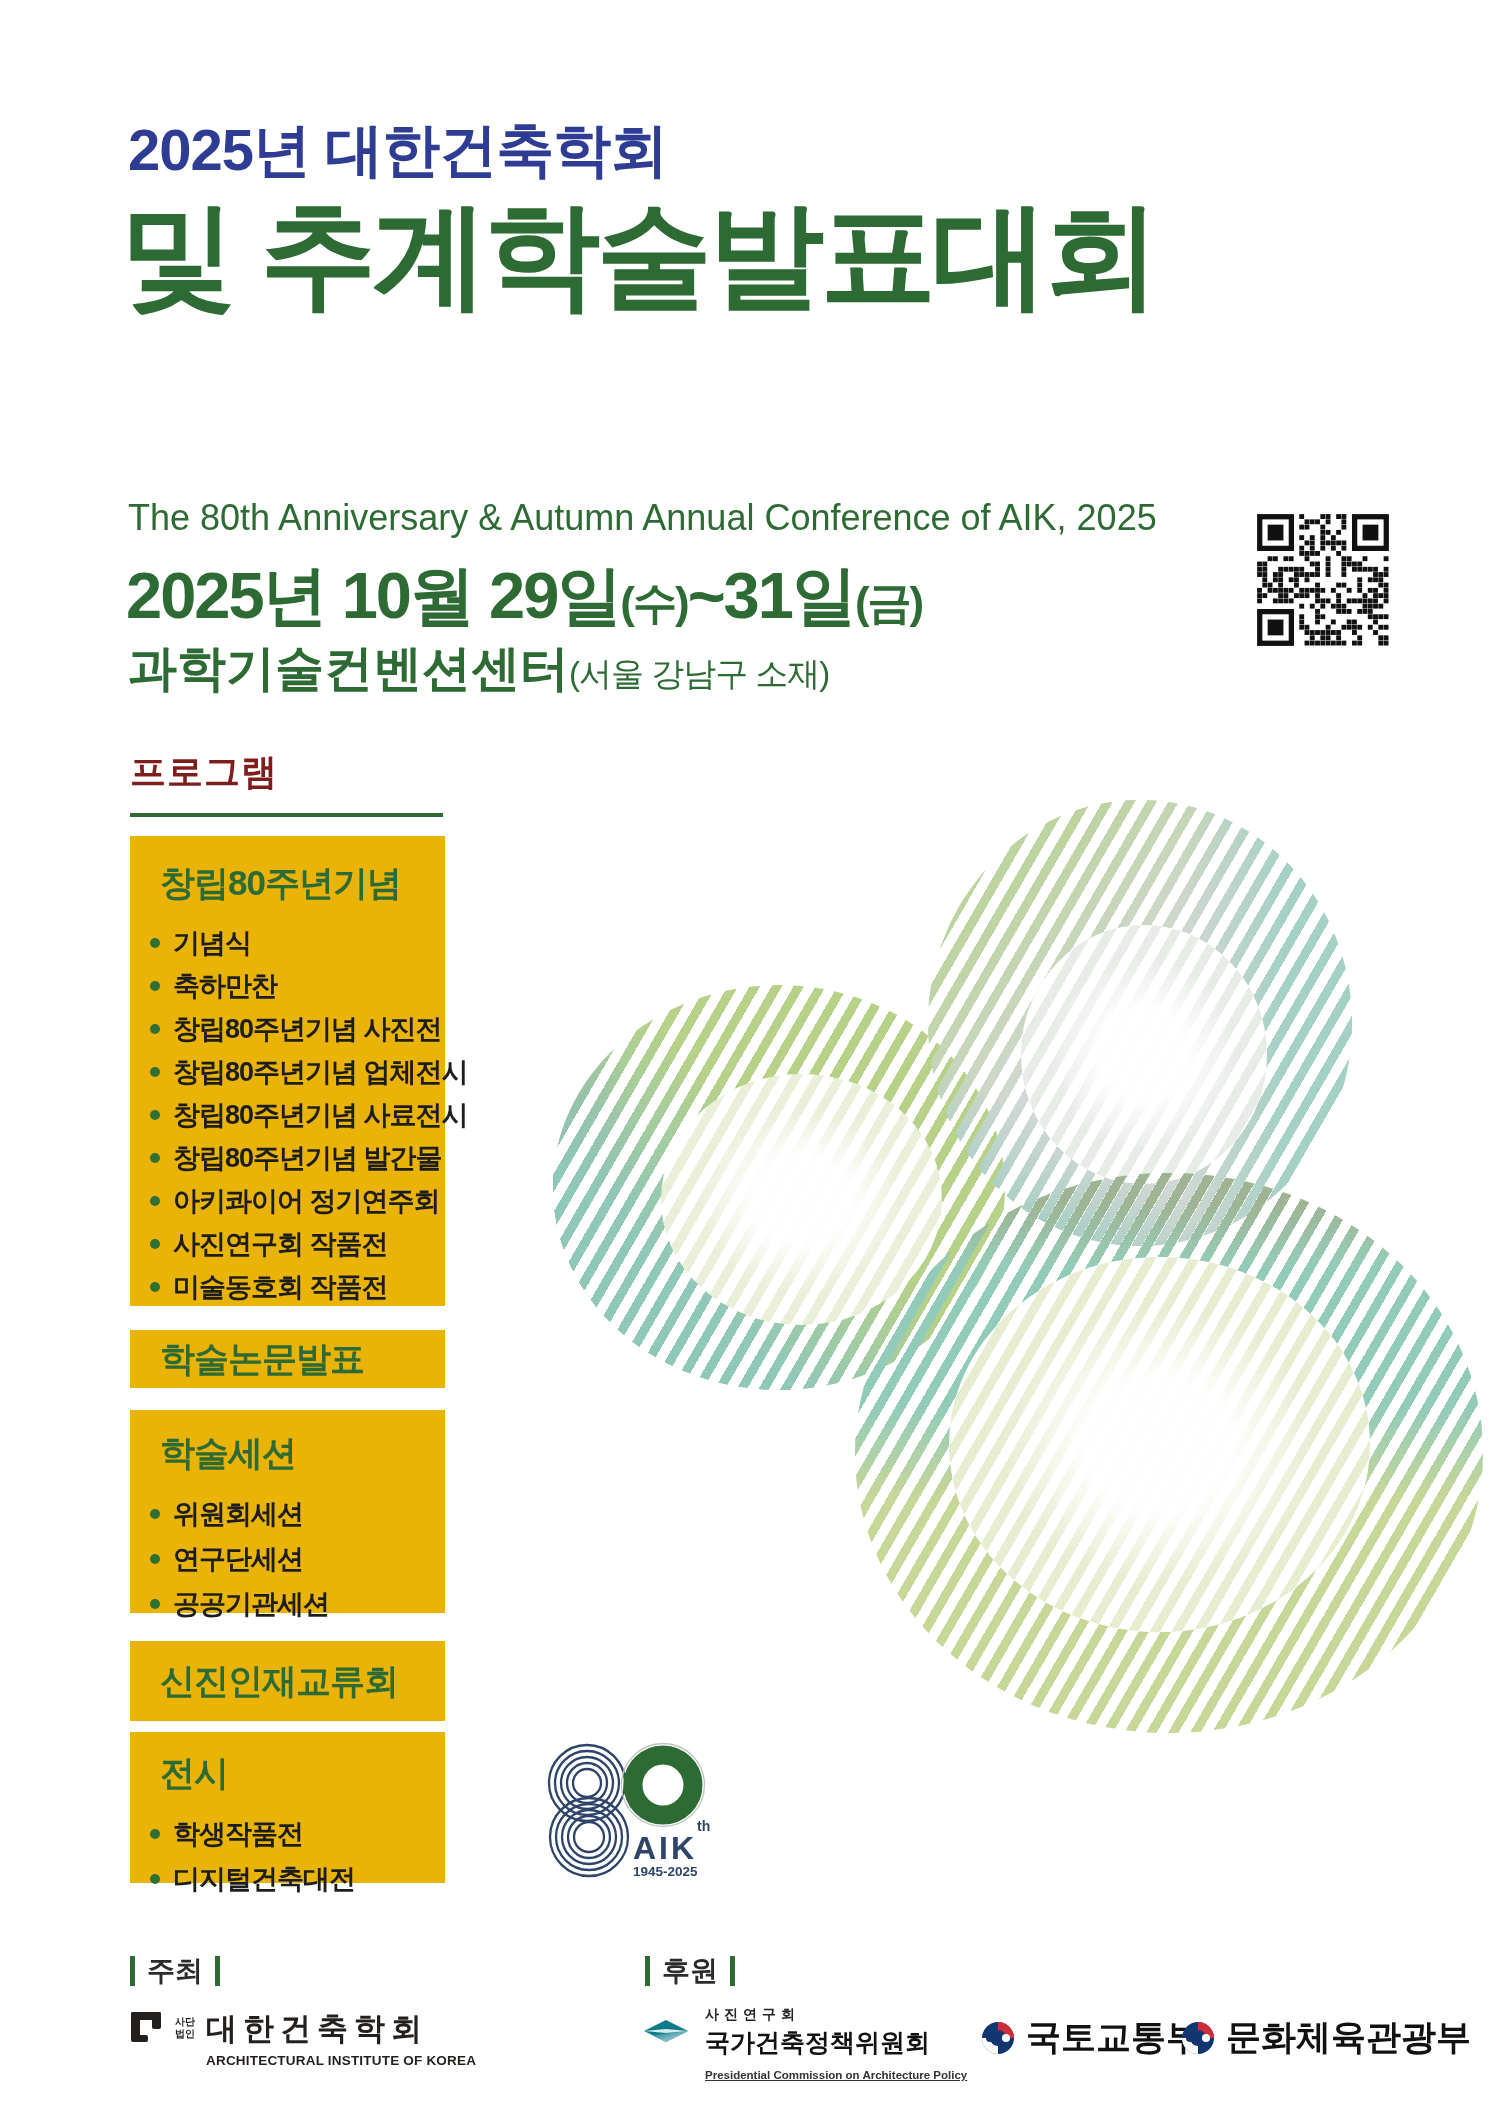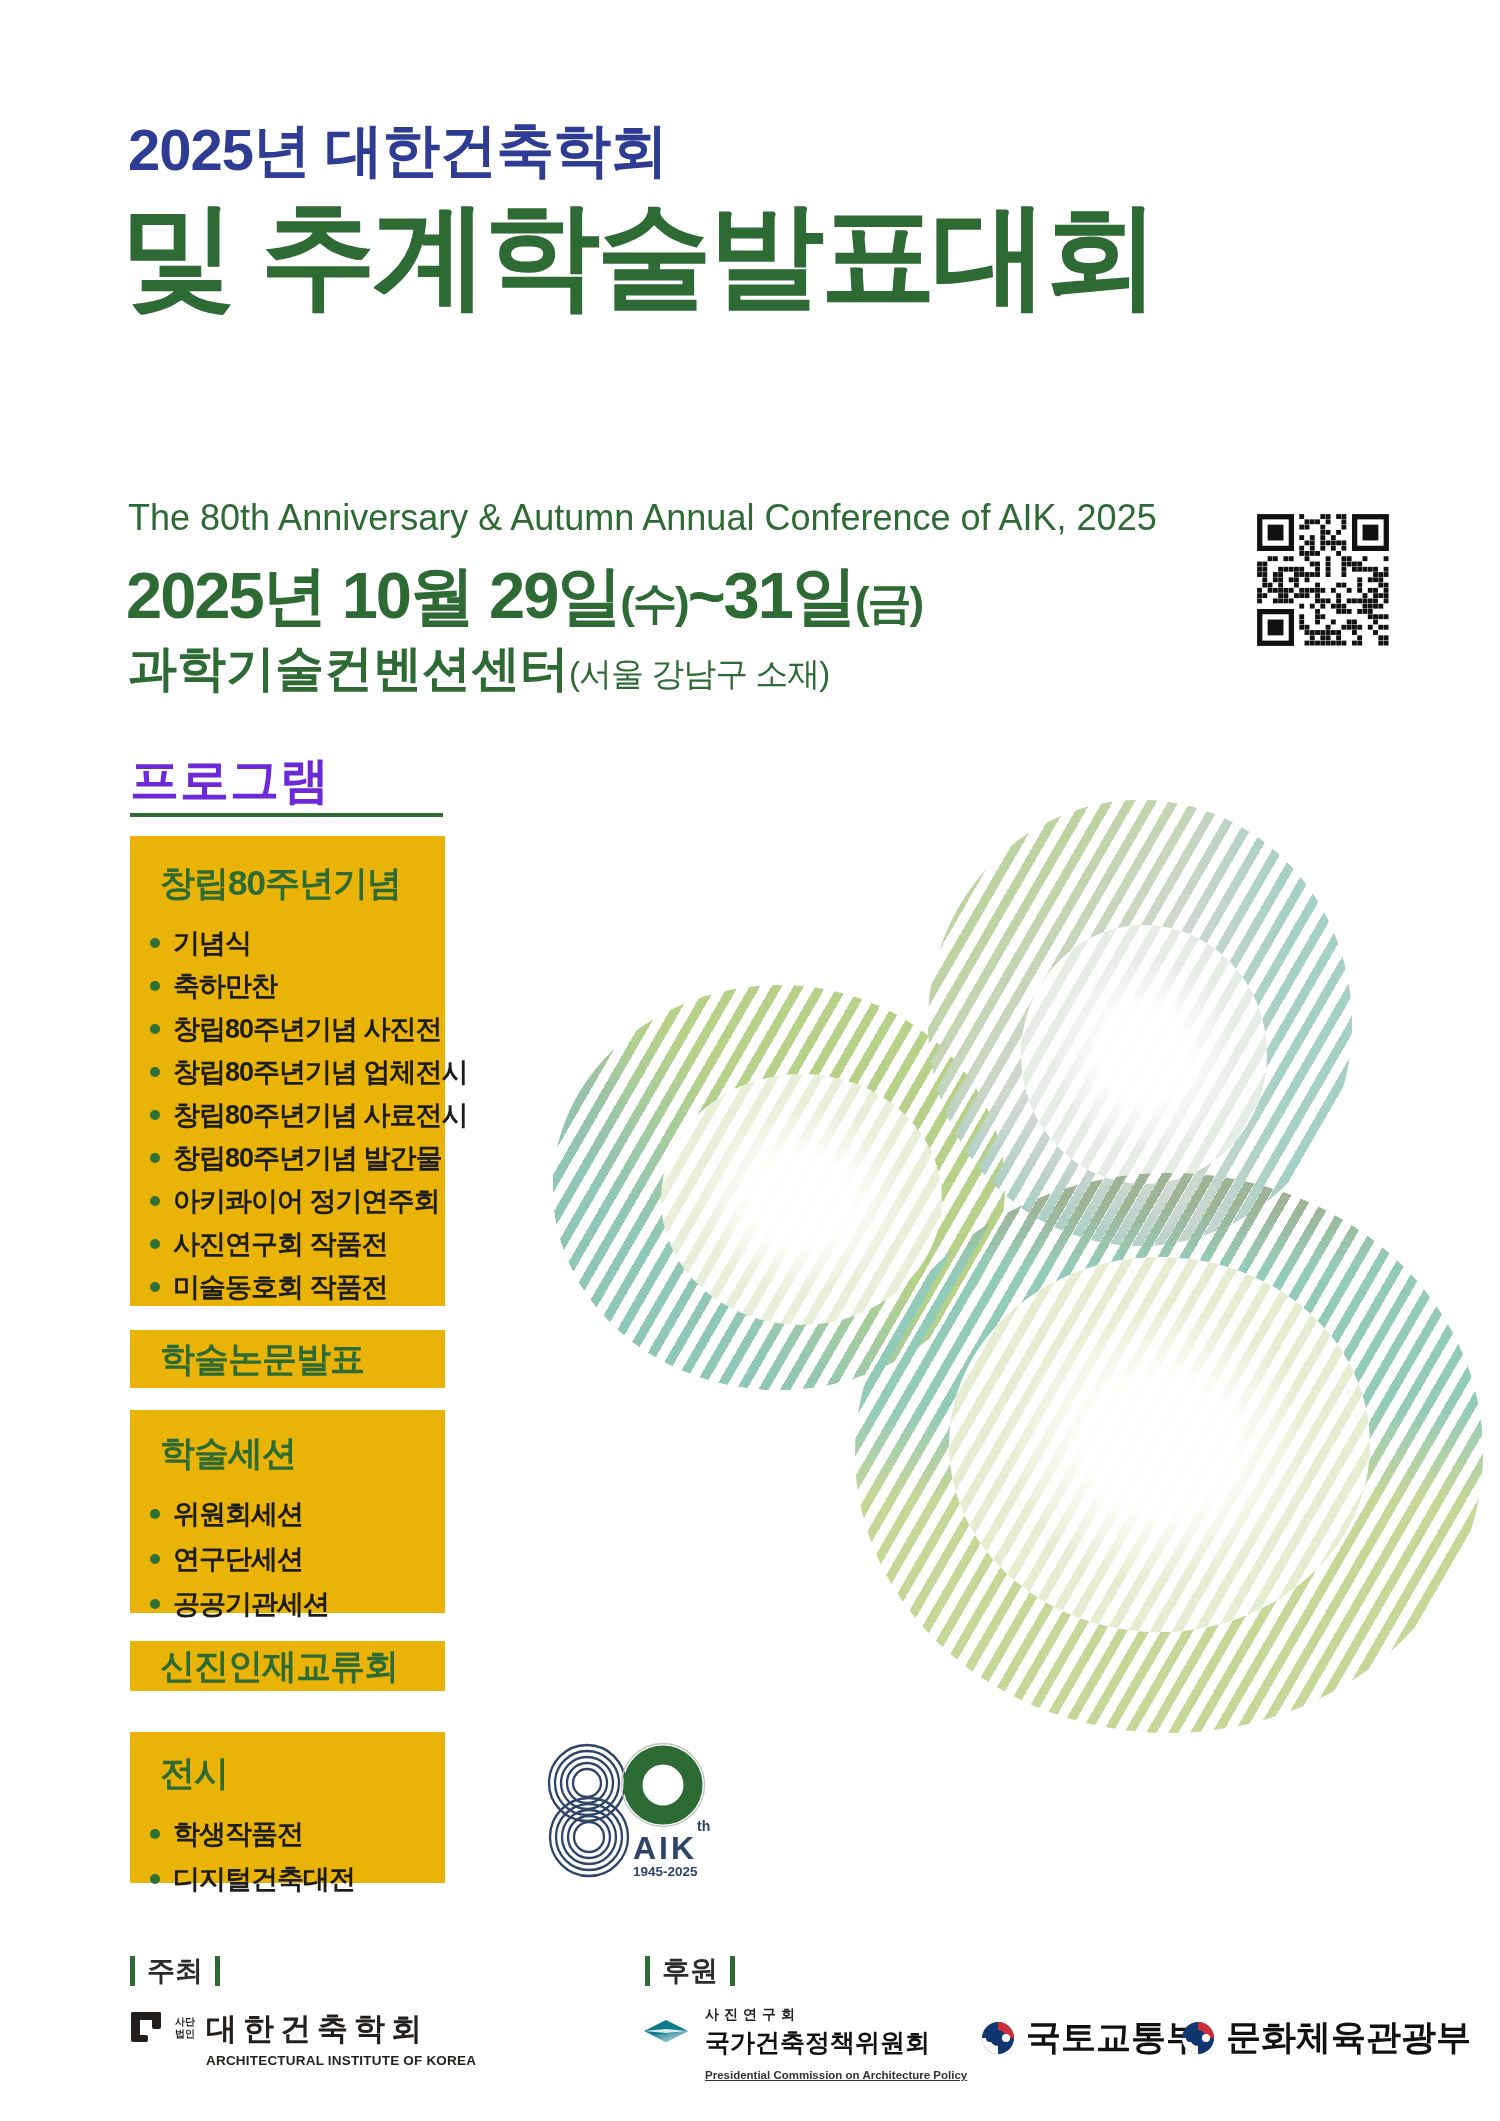--- a/index.html
+++ b/index.html
@@ -40,27 +40,27 @@
   .eyebrow{position:absolute;left:128px;top:112px;font-size:58px;font-weight:700;color:#2e3c94;letter-spacing:-1px;z-index:2;white-space:nowrap;}
   .title{position:absolute;left:120px;top:190px;font-size:116px;font-weight:800;color:#2d6a34;line-height:1.13;letter-spacing:-4px;z-index:2;white-space:nowrap;}
   .subtitle{position:absolute;left:128px;top:497px;font-size:36px;font-weight:500;color:#2d6a34;z-index:2;white-space:nowrap;}
   .date{position:absolute;left:126px;top:552px;font-size:65px;font-weight:600;color:#2d6a34;letter-spacing:-2px;z-index:2;white-space:nowrap;}
   .date .small{font-size:44px;font-weight:600;}
   .venue{position:absolute;left:128px;top:636px;font-size:49px;font-weight:700;color:#2d6a34;z-index:2;white-space:nowrap;}
   .venue .note{font-size:33px;font-weight:500;letter-spacing:-1px;}
   .qr{position:absolute;left:1250px;top:507px;width:146px;height:146px;z-index:2;background:#fff;}
 
   
-  .ph{position:absolute;left:130px;top:748px;font-size:49px;font-weight:800;color:#6d28d9;letter-spacing:1px;z-index:2;}
+  .ph{position:absolute;left:130px;top:748px;font-size:36px;font-weight:800;color:#7f1d1d;letter-spacing:1px;z-index:2;}
   .rule{position:absolute;left:130px;top:813px;width:313px;height:4px;background:#2d6a34;z-index:2;}
   .box{position:absolute;left:130px;width:315px;background:#eab308;box-sizing:border-box;padding:24px 16px 0 30px;z-index:2;}
   .b1{top:836px;height:470px;}
   .b2{top:1330px;height:58px;display:flex;align-items:center;padding:0 16px 0 30px;}
   .b3{top:1410px;height:203px;padding-top:20px;}
-  .b4{top:1641px;height:50px;display:flex;align-items:center;padding:0 16px 0 30px;}
+  .b4{top:1641px;height:80px;display:flex;align-items:center;padding:0 16px 0 30px;}
   .b5{top:1732px;height:151px;padding-top:18px;}
   .box h3{margin:0;font-size:35px;font-weight:800;color:#2d6a34;letter-spacing:-1px;}
   .box ul{list-style:none;margin:14px 0 0 -10px;padding:0;}
   .box li{display:flex;align-items:center;height:43px;font-size:27px;font-weight:600;color:#1d1d1b;letter-spacing:-1px;white-space:nowrap;}
   .b3 li,.b5 li{height:45px;}
   .dot{width:10px;height:10px;border-radius:50%;background:#2f6f38;margin-right:13px;flex:none;}
 
   
   .logo80{position:absolute;left:545px;top:1733px;z-index:2;}
 

